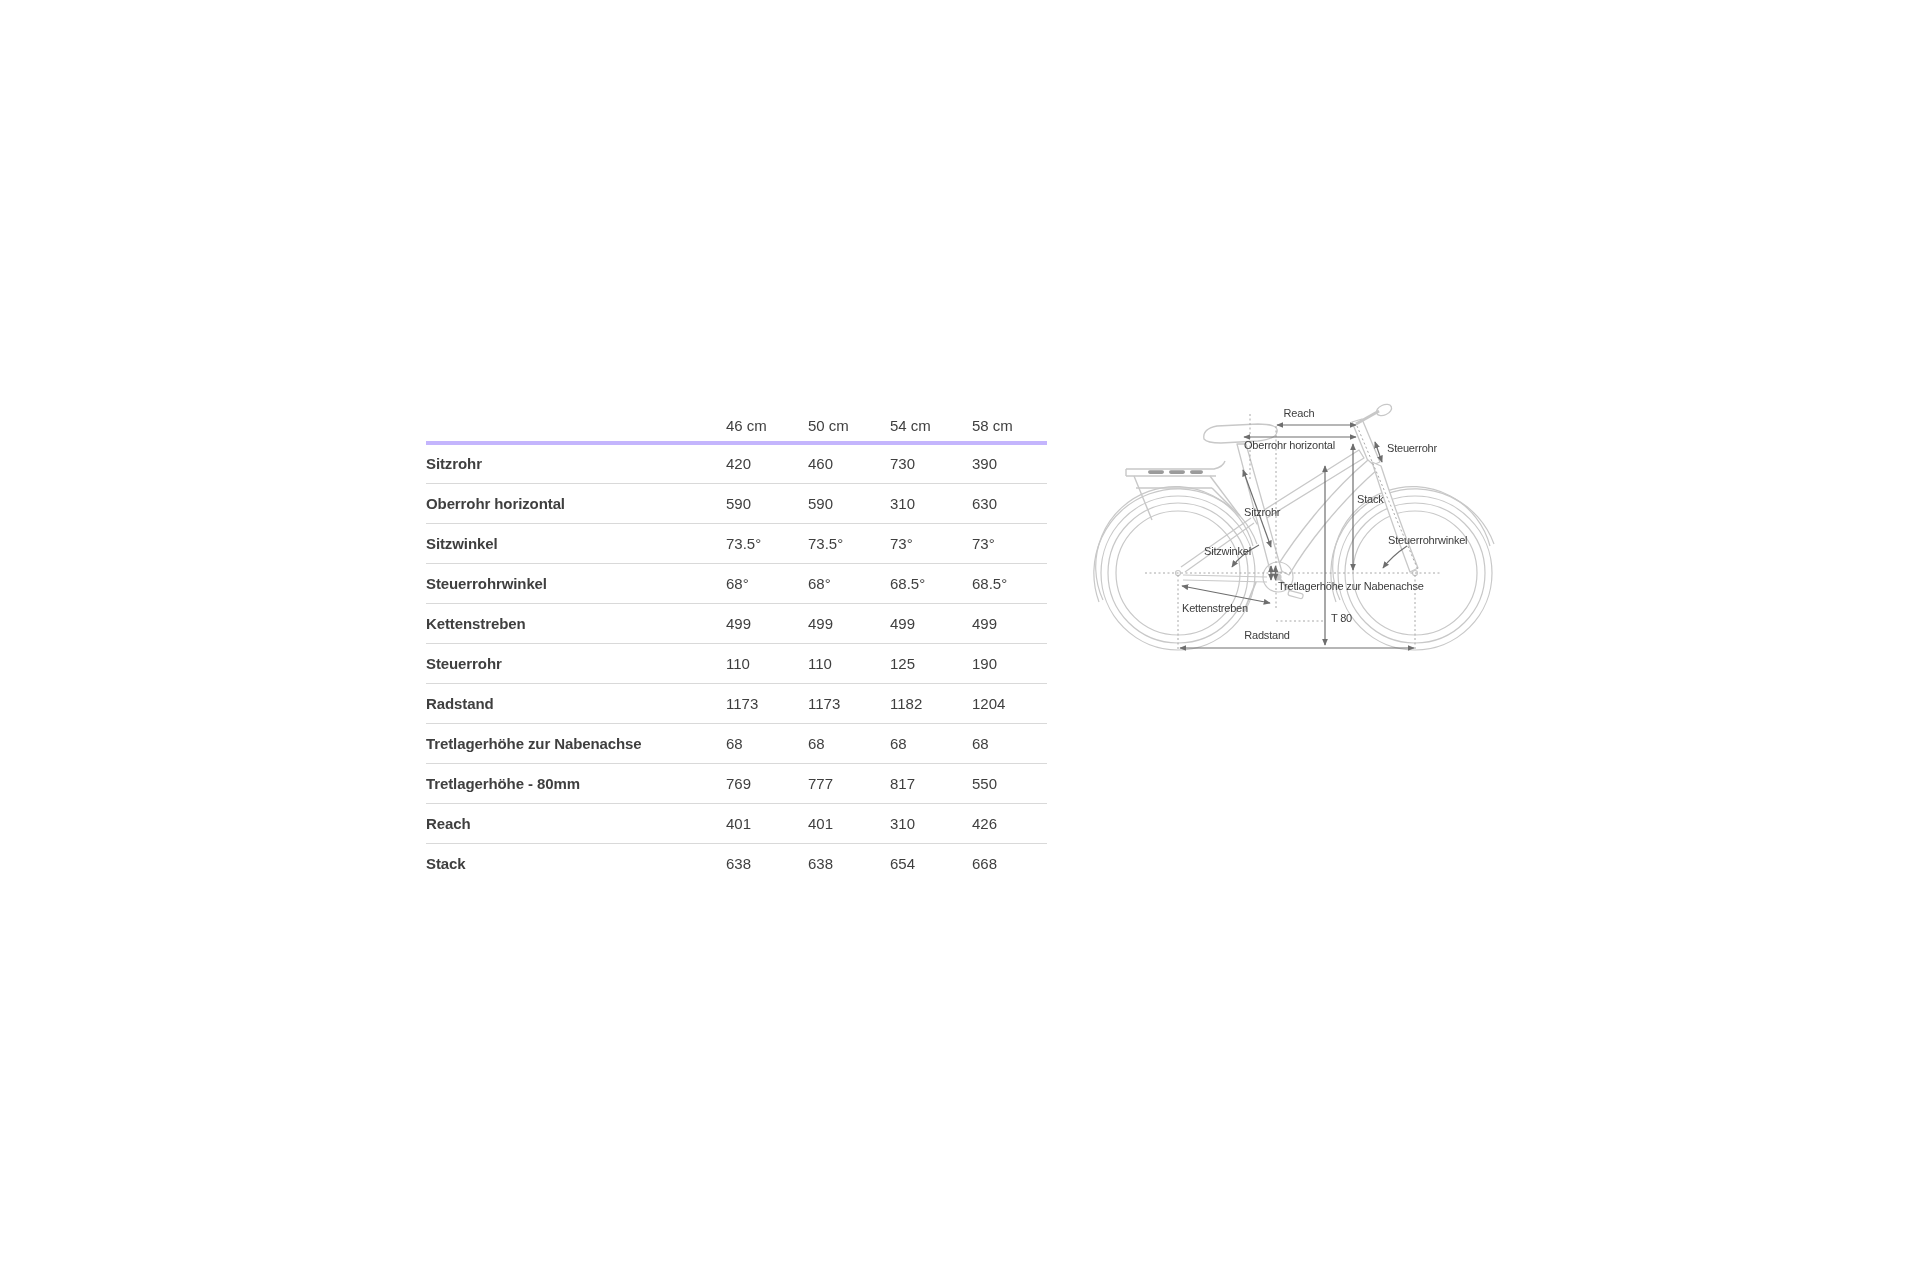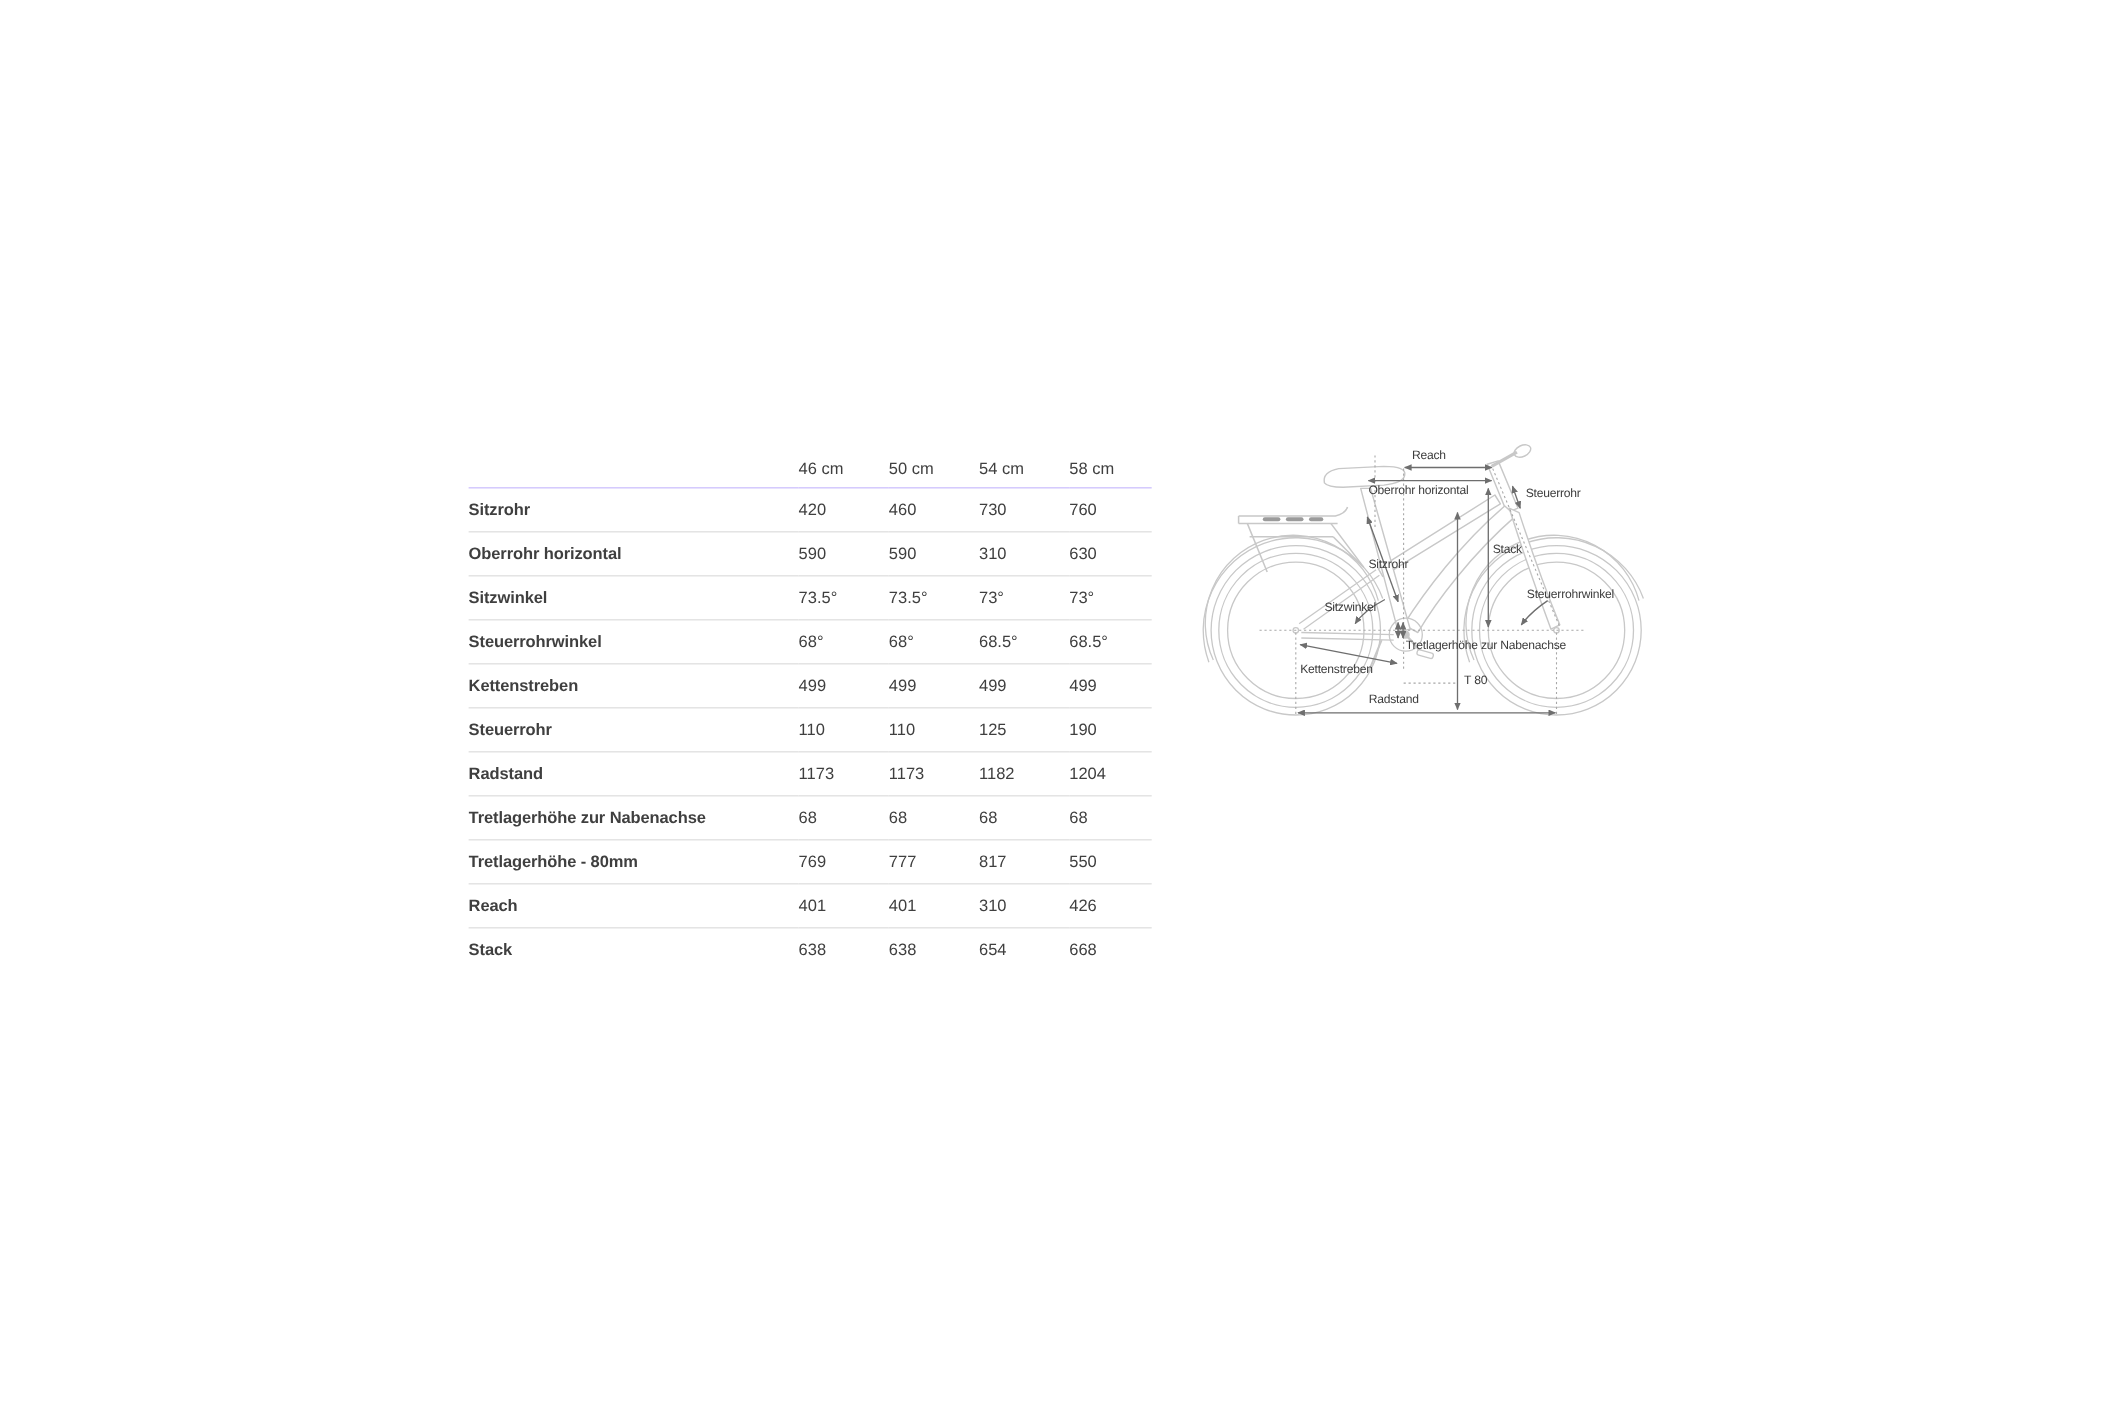--- a/index.html
+++ b/index.html
@@ -10,21 +10,21 @@
   .geometry-table{position:absolute;left:426px;top:410px;width:621px;}
   .geometry-table table{width:100%;border-collapse:collapse;table-layout:fixed;}
   .geometry-table col.c-label{width:300px;}
   .geometry-table col.c-val{width:82px;}
   .geometry-table col.c-last{width:75px;}
   .geometry-table th,.geometry-table td{
     padding:0;text-align:left;font-size:15px;color:#3f3f3f;font-weight:400;
     white-space:nowrap;overflow:hidden;vertical-align:middle;
   }
   .geometry-table thead tr{height:33px;}
-  .geometry-table thead tr{border-bottom:1px solid #c4b5fd;}
+  .geometry-table thead tr{border-bottom:4px solid #c4b5fd;}
   .geometry-table tbody tr{height:40px;border-bottom:1px solid #d9d9d9;}
   .geometry-table tbody tr:last-child{border-bottom:none;}
   .geometry-table tbody th{font-weight:700;letter-spacing:-0.1px;}
 
   
   .bike-diagram{position:absolute;left:1090px;top:398px;width:410px;height:265px;margin:0;}
   .bike-diagram svg{display:block;width:410px;height:265px;}
   .dim-label{font-family:"Liberation Sans", sans-serif;font-size:11px;fill:#3c3c3c;letter-spacing:-0.2px;}
 </style>
 </head>
@@ -49,21 +49,21 @@
           <th>54 cm</th>
           <th>58 cm</th>
         </tr>
       </thead>
       <tbody>
         <tr>
           <th>Sitzrohr</th>
           <td>420</td>
           <td>460</td>
           <td>730</td>
-          <td>760</td>
+          <td>390</td>
         </tr>
         <tr>
           <th>Oberrohr horizontal</th>
           <td>590</td>
           <td>590</td>
           <td>310</td>
           <td>630</td>
         </tr>
         <tr>
           <th>Sitzwinkel</th>

